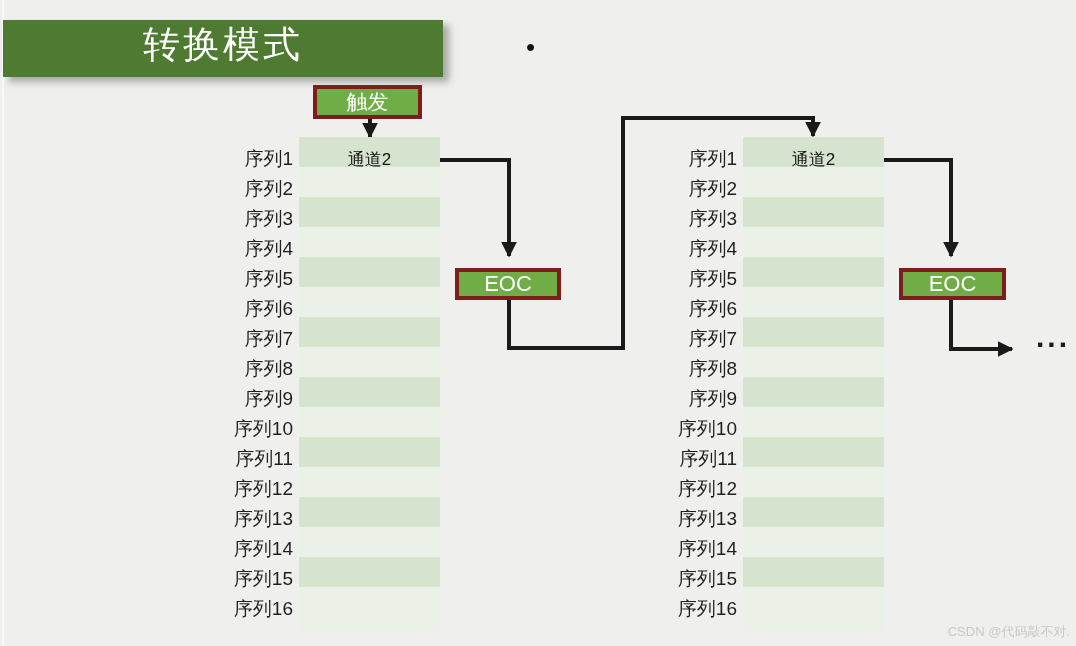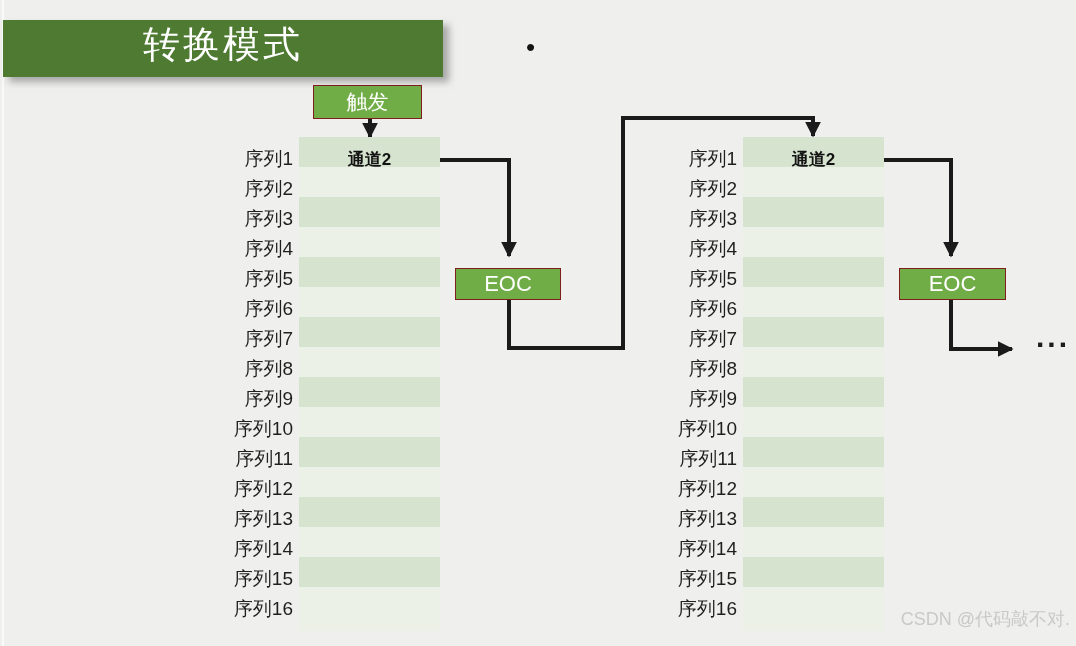--- a/index.html
+++ b/index.html
@@ -32,21 +32,21 @@
     left: 526px; top: 32px;
     display: flex; align-items: center;
     font-size: 29px;
     color: #141414;
     white-space: nowrap;
   }
   #bullet .marker { font-size: 26px; margin-right: 30px; }
 
   .green-box {
     background: var(--accent_green, #70ad47);
-    border: 1px solid #7f1d1d;
+    border: 4px solid #7f1d1d;
     color: #ffffff;
     display: flex; align-items: center; justify-content: center;
   }
   #trigger-box { left: 313px; top: 85px; width: 109px; height: 34px; font-size: 21px; }
   #eoc-box-left  { left: 455px; top: 268px; width: 106px; height: 32px; font-size: 22px; }
   #eoc-box-right { left: 899px; top: 268px; width: 107px; height: 32px; font-size: 22px; }
 
   .seq-table { position: absolute; top: 145px; }
   #seq-table-left  { left: 229px; }
   #seq-table-right { left: 673px; }
@@ -54,40 +54,40 @@
   .seq-label {
     width: 64px; flex: none;
     text-align: right; margin-right: 6px;
     font-size: 19px; color: #1f1f1f;
     white-space: nowrap;
   }
   .seq-box {
     width: 141px; height: 44px; flex: none;
     background: var(--row_light, #ebf1e7);
     display: flex; align-items: center; justify-content: center;
-    font-size: 17px; font-weight: 700; color: #131313;
+    font-size: 17px; font-weight: 400; color: #131313;
   }
   .seq-row:nth-child(odd) .seq-box { background: var(--row_dark, #d6e3ce); }
 
   #arrows { left: 0; top: 0; pointer-events: none; }
   #arrows path.arrow {
     fill: none;
     stroke: var(--arrow_black, #1a1a1a);
     stroke-width: 4;
   }
   #arrowhead path { fill: var(--arrow_black, #1a1a1a); }
 
   #ellipsis {
     left: 1036px; top: 320px;
     font-size: 30px; font-weight: 700; letter-spacing: 3px; color: #1c1c1c;
   }
 
   #watermark {
-    right: 6px; bottom: 15px;
-    font-size: 18px;
+    right: 6px; bottom: 5px;
+    font-size: 13px;
     color: var(--watermark_gray, #c9c9c9);
     white-space: nowrap;
   }
 </style>
 </head>
 <body>
 
 <div class="abs" id="slide-edge"></div>
 
 <div class="abs" id="title-bar">

